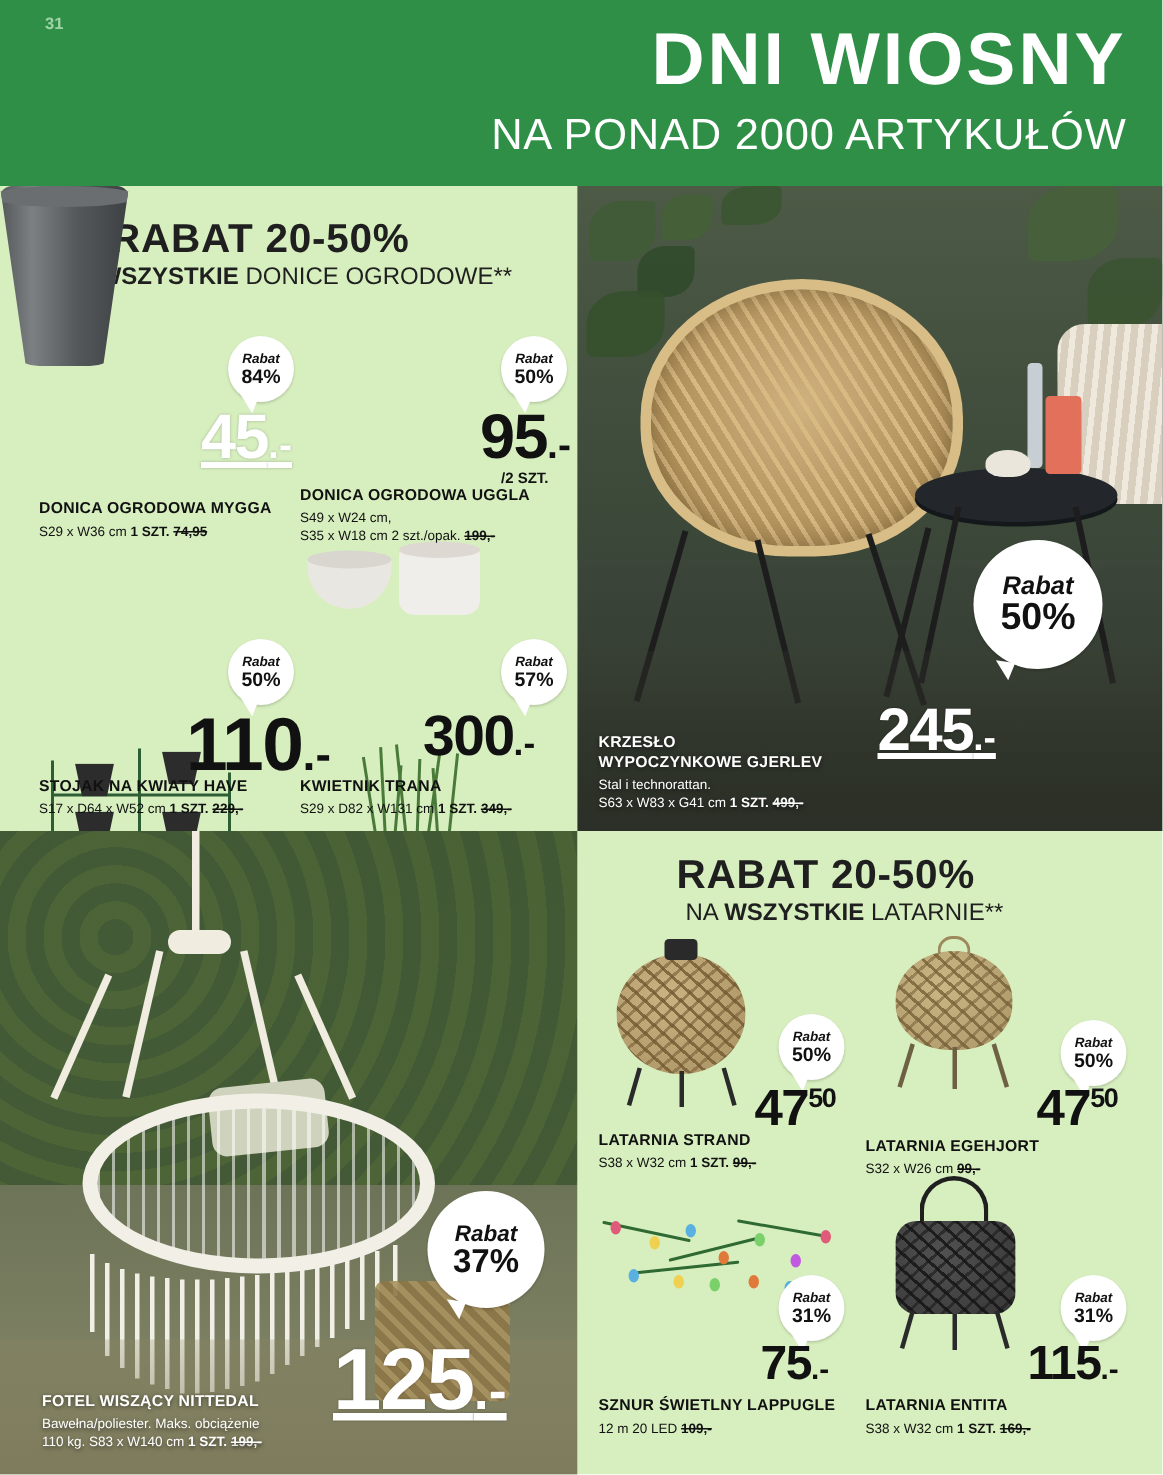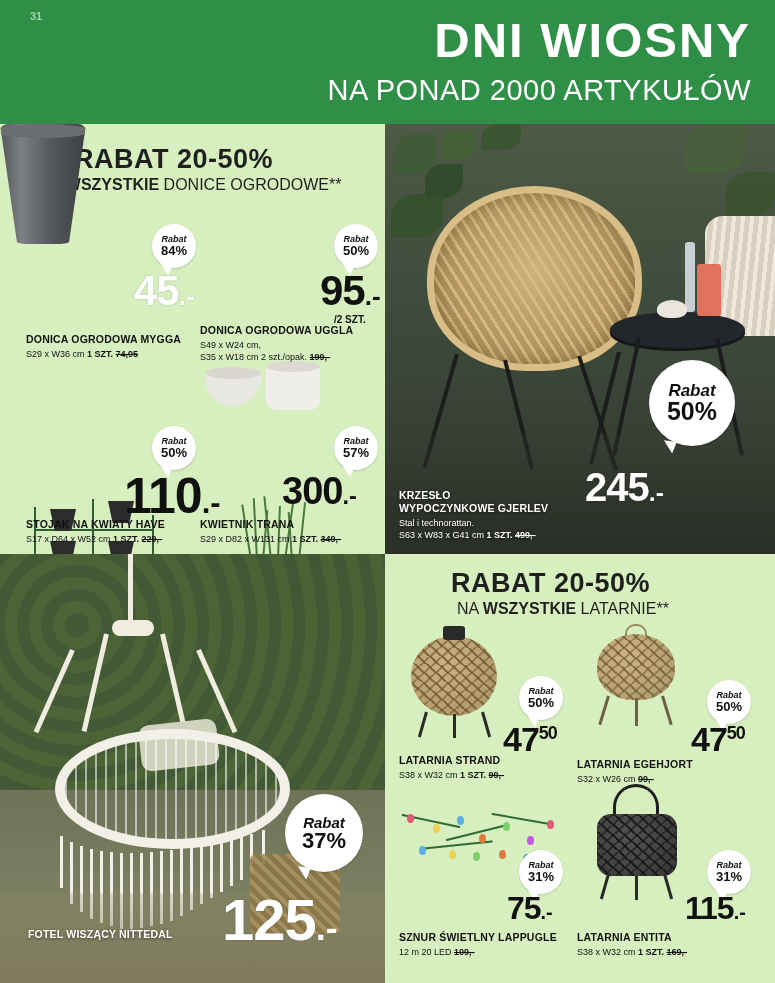--- a/index.html
+++ b/index.html
@@ -70,21 +70,21 @@
   .plabel .pdesc b { font-weight:bold; }
   .plabel .pdesc s { text-decoration:line-through; font-weight:bold; }
   .plabel.light { color:#ffffff; }
 
   
   .price {
     position:absolute; font-weight:bold; color:#111;
     line-height:0.9; letter-spacing:-1px;
   }
   .price .cur { font-size:0.62em; letter-spacing:0; }
-  .price.white { color:#fff; text-shadow:0 0 2px rgba(0,0,0,.25); }
+  .price.white { color:#fff; text-shadow:0 0 2px rgba(0,0,0,.25);text-decoration:underline; }
   .price-sub { position:absolute; font-size:10px; font-weight:bold; color:#111; }
 
   
   .bubble {
     position:absolute; background:#ffffff; border-radius:50%;
     display:flex; flex-direction:column; align-items:center; justify-content:center;
     color:#111; text-align:center;
     box-shadow:0 1px 2px rgba(0,0,0,.18);
   }
   .bubble .r1 { font-style:italic; font-weight:bold; line-height:1; }
@@ -429,20 +429,26 @@
       <span class="r1">Rabat</span>
       <span class="r2">37%</span>
     </div>
 
     <div class="price white shadow-txt" style="left:222px; top:340px; font-size:58px;">
       <span>125</span><span class="cur">.-</span>
     </div>
 
     <div class="plabel light shadow-txt" style="left:28px; top:374px; width:210px;">
       <div class="pname">FOTEL WISZĄCY NITTEDAL</div>
+      <div class="pdesc">
+        <span>Bawełna/poliester. Maks. obciążenie</span><br>
+        <span>110 kg. S83 x W140 cm</span>
+        <b>1 SZT.</b>
+        <s>199,-</s>
+      </div>
     </div>
   </div>
 
   <div class="panel panel-lanterns">
 
     <div class="rabat-head big" style="left:66px; top:14px;">RABAT 20-50%</div>
     <div class="rabat-sub" style="left:72px; top:46px;">
       <span>NA </span><b>WSZYSTKIE</b><span> LATARNIE**</span>
     </div>
 

